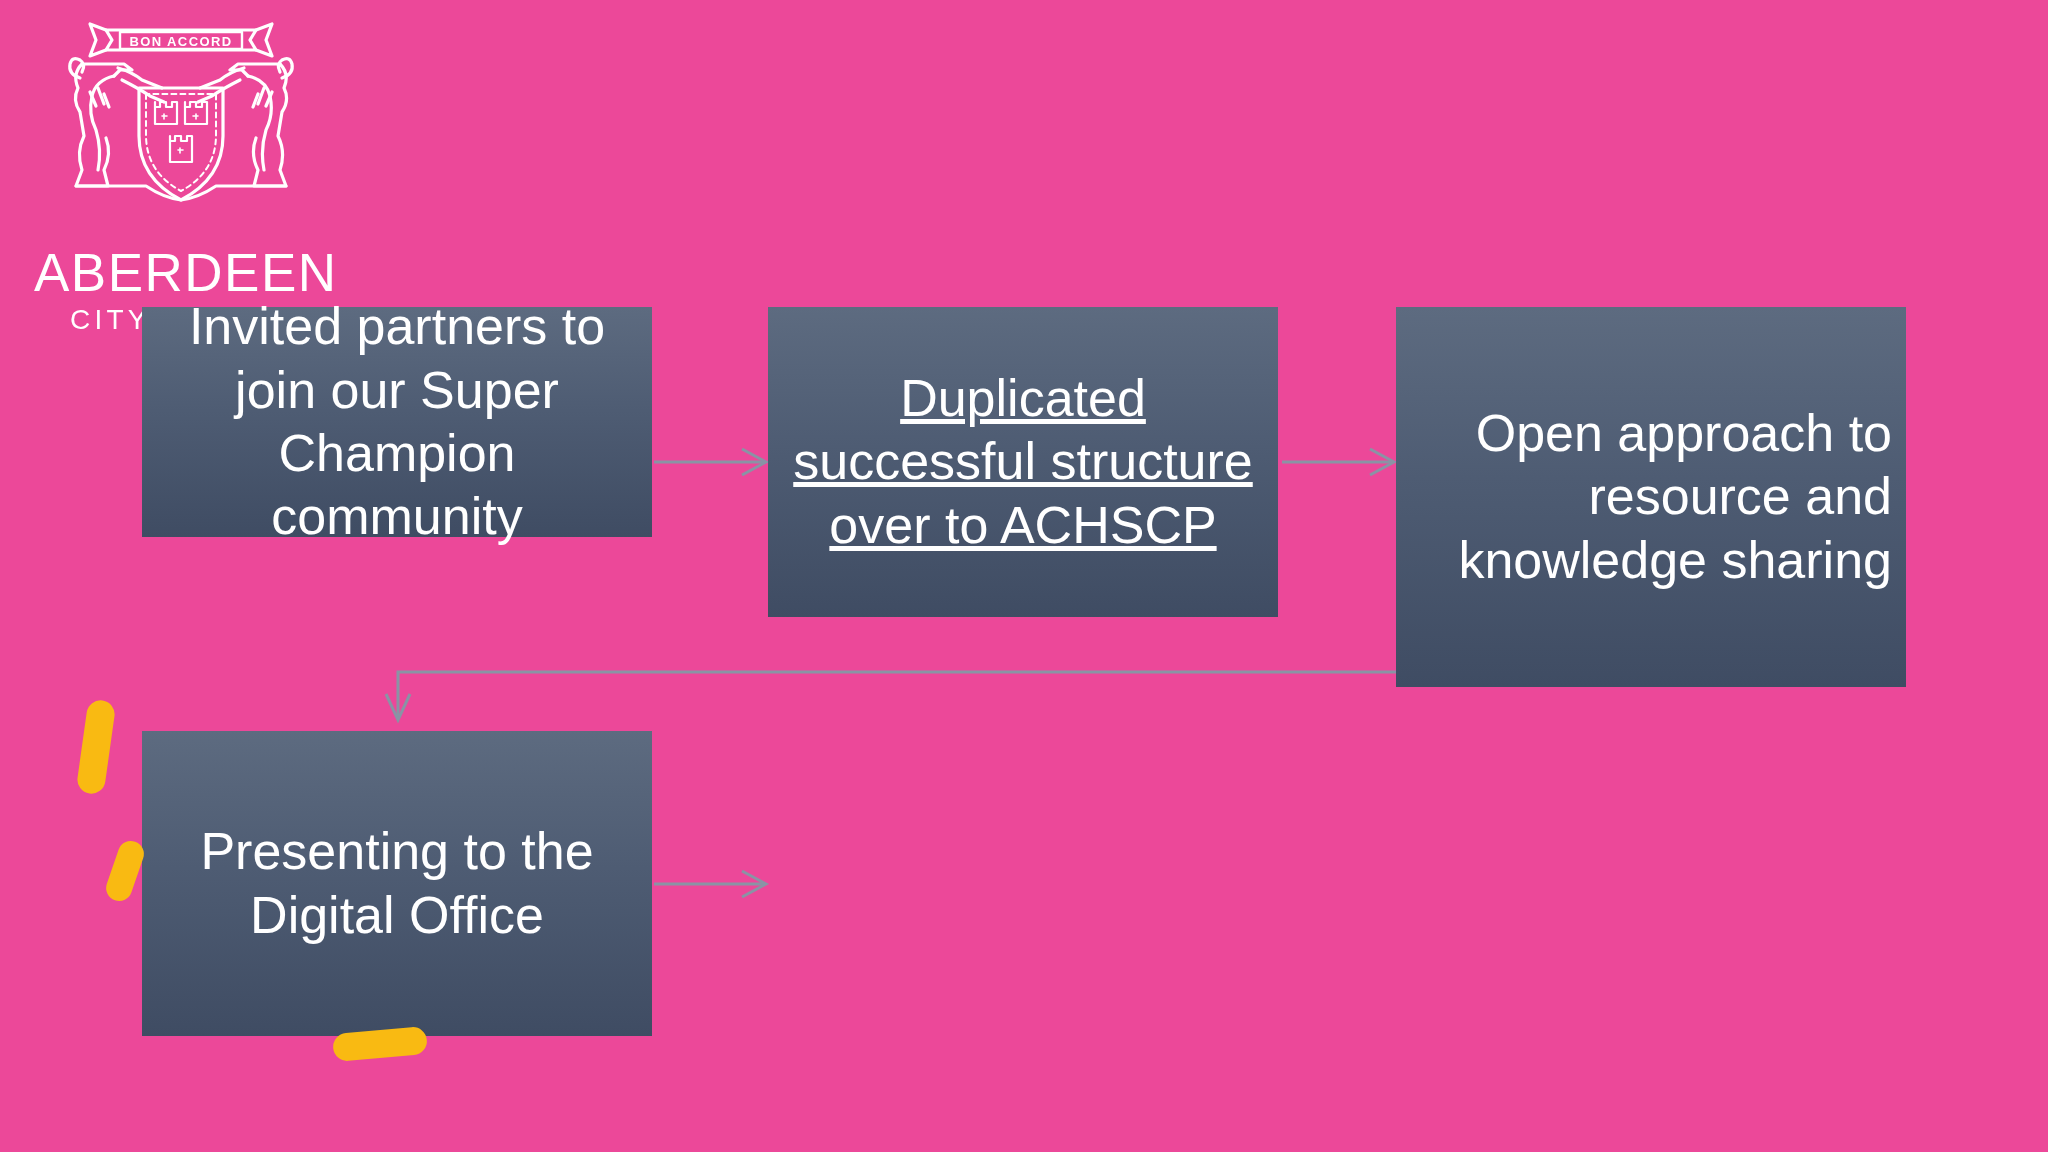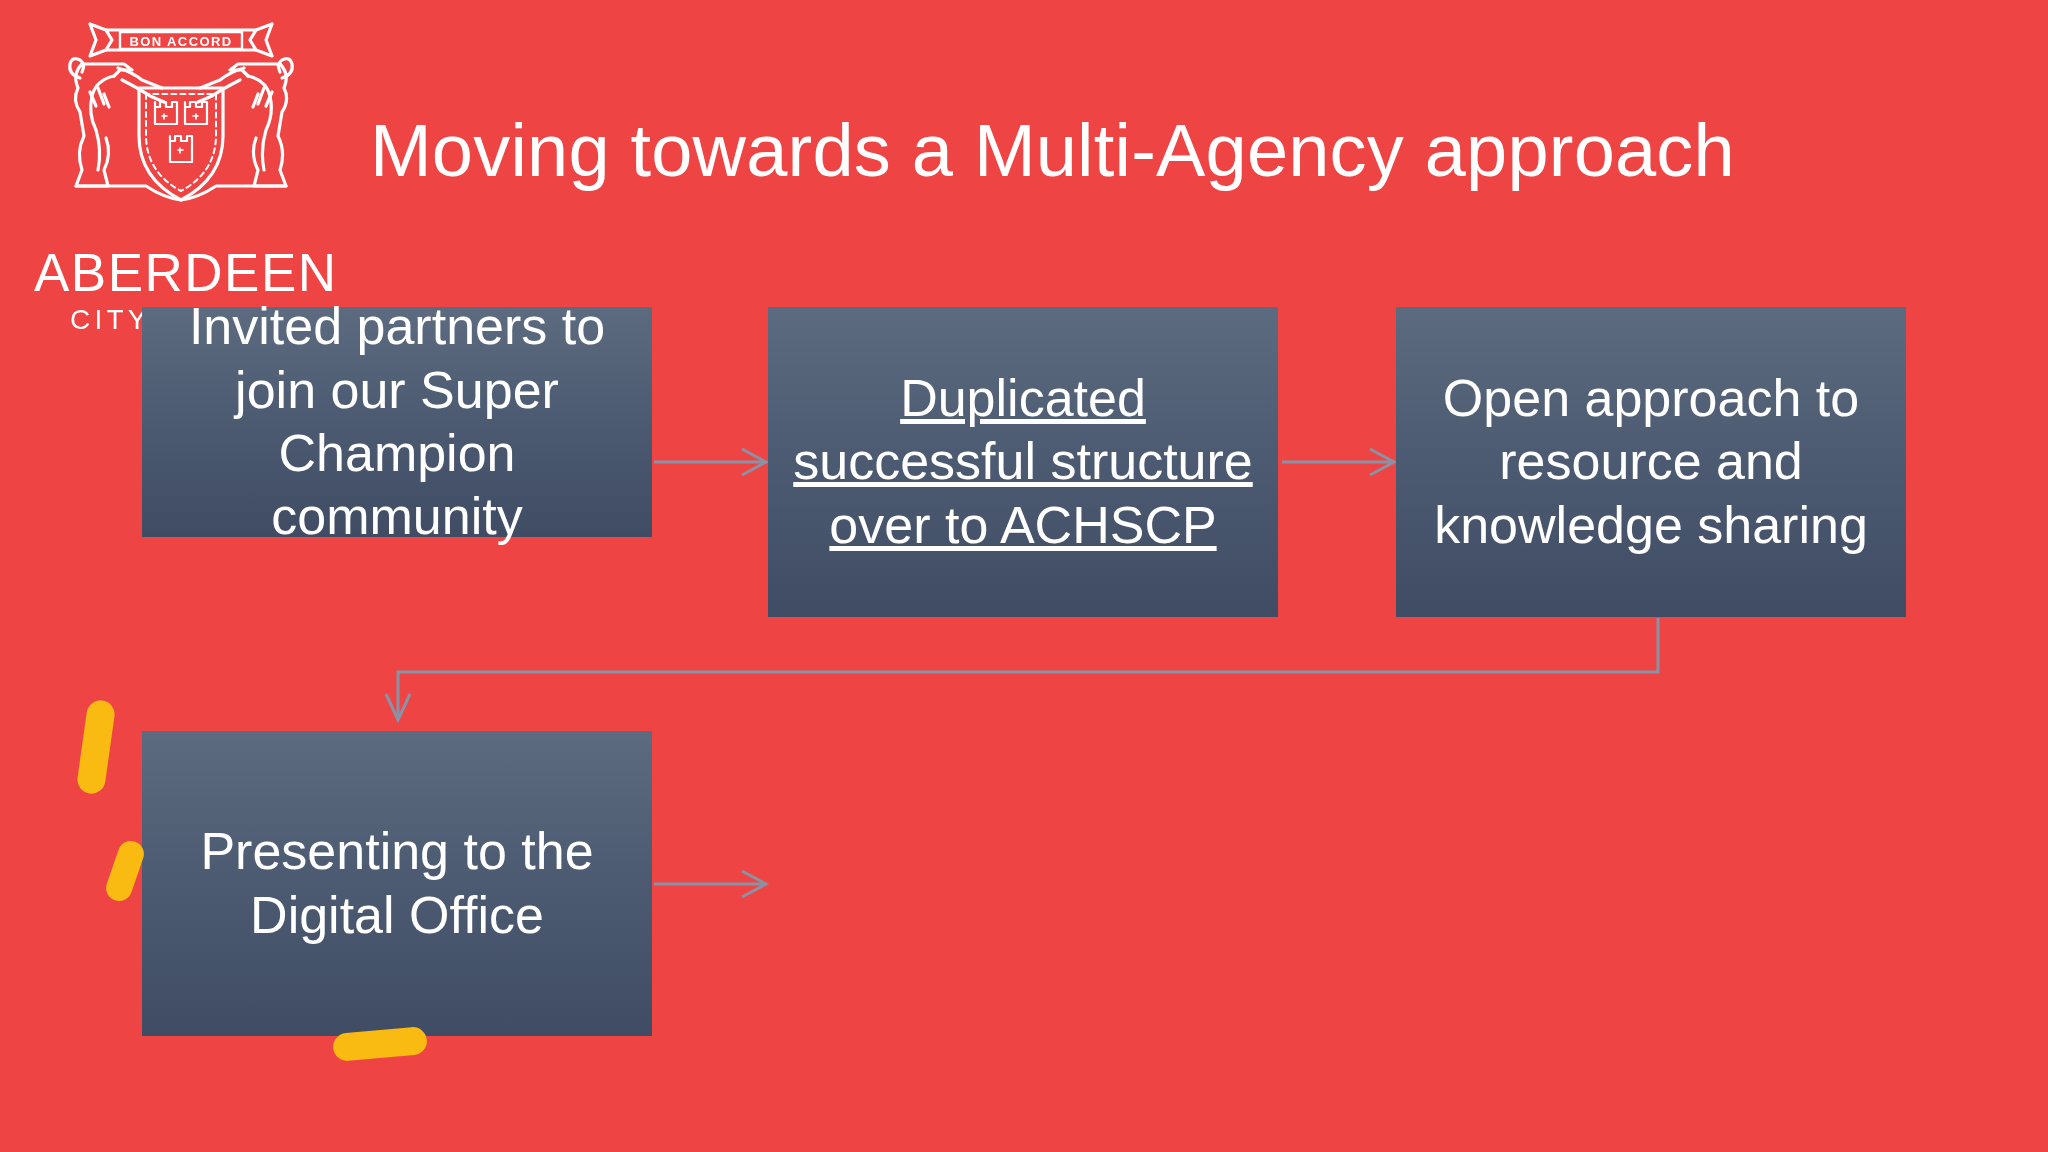--- a/index.html
+++ b/index.html
@@ -5,21 +5,21 @@
   * { margin:0; padding:0; box-sizing:border-box; }
   html, body {
     width:2048px; height:1152px;
     background:#000;
     overflow:hidden;
     font-family:"Liberation Sans", sans-serif;
   }
   #slide {
     position:relative;
     width:2048px; height:1152px;
-    background:#ef4444;
+    background:#ec4899;
   }
 
   
   #logo-block {
     position:absolute;
     left:18px; top:18px;
     width:320px; height:305px;
   }
   #crest-wrap {
     position:absolute; left:28px; top:0;
@@ -69,21 +69,21 @@
     align-items:center;
     justify-content:center;
     text-align:center;
     color:#ffffff;
     font-weight:400;
     line-height:1.22;
     padding:6px 14px;
   }
   #box-1 { left:142px;  top:307px; width:510px; height:230px; font-size:52px; }
   #box-2 { left:768px;  top:307px; width:510px; height:310px; font-size:52px;text-decoration:underline; }
-  #box-3 { left:1396px; top:307px; width:510px; height:310px; font-size:52px; }
+  #box-3 { left:1396px; top:307px; width:510px; height:380px; font-size:52px;text-align:right; }
   #box-4 { left:142px;  top:731px; width:510px; height:305px; font-size:52px; }
   #box-5 { left:768px;  top:731px; width:510px; height:305px; font-size:52px; }
 
   
   #connectors {
     position:absolute;
     left:0; top:0;
     width:2048px; height:1152px;
     pointer-events:none;
   }
@@ -159,21 +159,20 @@
           <path d="M30 168 L100 168 Q118 180 135 182 Q152 180 170 168 L240 168" stroke-width="3"></path>
         </g>
         <text x="135" y="28" text-anchor="middle" font-family="Liberation Sans, sans-serif" font-size="13" font-weight="bold" letter-spacing="1.4" fill="#ffffff">BON ACCORD</text>
       </svg>
     </div>
 
     <div id="logo-wordmark">ABERDEEN</div>
     <div id="logo-subwordmark">CITY COUNCIL</div>
   </div>
 
-  <h1 id="slide-title">Moving towards a Multi-Agency approach</h1>
 
   <svg id="connectors" viewBox="0 0 2048 1152">
 
     <g>
       <line x1="654" y1="462" x2="764" y2="462" stroke="#8a93a5" stroke-width="3"></line>
       <polyline points="742,449 766,462 742,475" fill="none" stroke="#8a93a5" stroke-width="3"></polyline>
     </g>
 
     <g>
       <line x1="1282" y1="462" x2="1392" y2="462" stroke="#8a93a5" stroke-width="3"></line>

